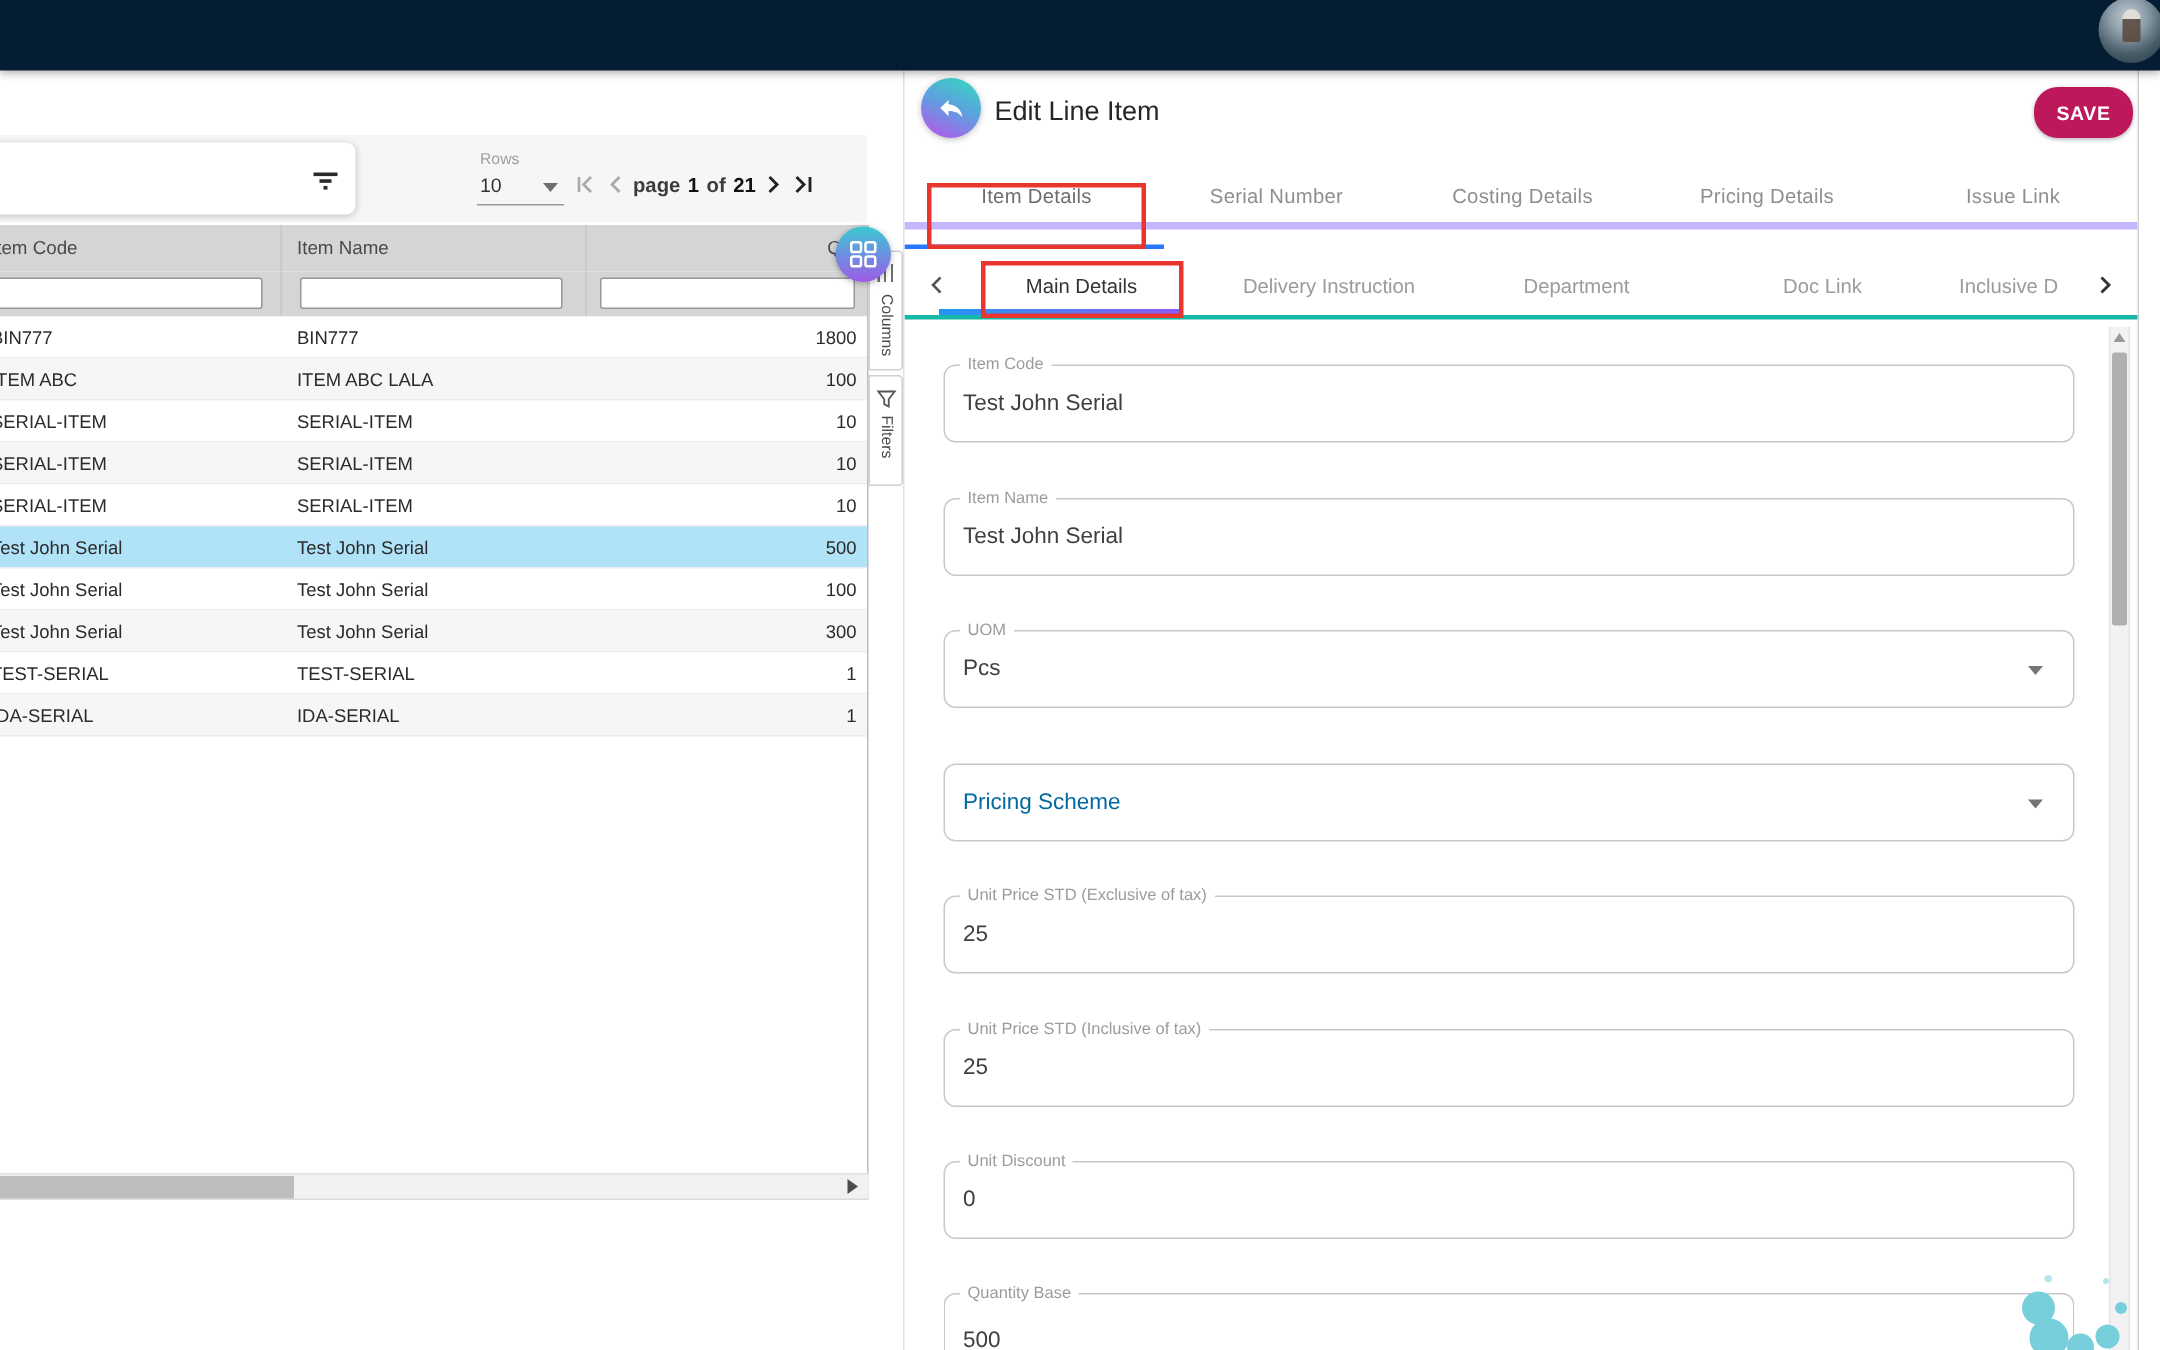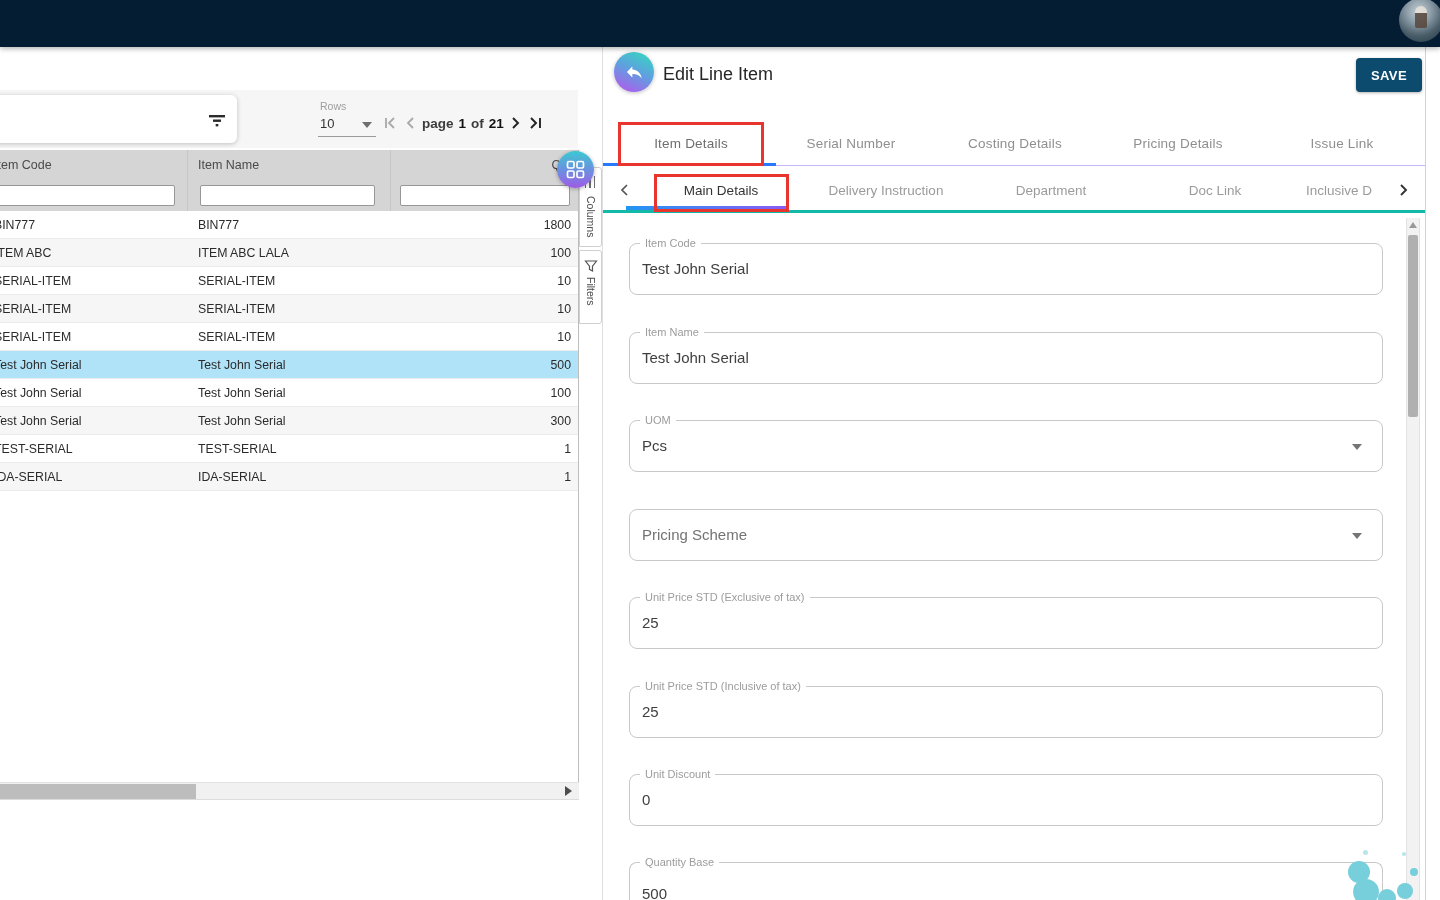--- a/index.html
+++ b/index.html
@@ -83,26 +83,26 @@
     background:repeating-linear-gradient(90deg,#6f6f6f 0 1.5px, transparent 1.5px 4.5px); }
   #funnel-ic { position:absolute; left:4px; top:8px; }
 
   
   #panel { position:absolute; left:602px; top:47px; width:824px; height:853px; background:#fff;
     border-left:1px solid #e0e0e0; border-right:1px solid #d2d2d2; overflow:hidden; }
   #back-btn { position:absolute; left:11px; top:5px; width:40px; height:40px; border-radius:50%;
     background:linear-gradient(205deg,#38d3c2 8%, #5f9fe0 48%, #a763ea 88%);
     box-shadow:0 1px 4px rgba(0,0,0,.25); display:flex; align-items:center; justify-content:center; cursor:pointer; }
   #panel-title { position:absolute; left:60px; top:17px; font-size:18px; color:#262626; }
-  #save-btn { position:absolute; left:753px; top:11px; width:66px; height:34px; background:#0c4a6e;
-    border:none; border-radius:4px; color:#fff; font-weight:bold; font-size:13px; letter-spacing:.4px;
+  #save-btn { position:absolute; left:753px; top:11px; width:66px; height:34px; background:#be185d;
+    border:none; border-radius:16px; color:#fff; font-weight:bold; font-size:13px; letter-spacing:.4px;
     box-shadow:0 1px 3px rgba(0,0,0,.3); cursor:pointer; }
 
   
-  #main-tabs { position:absolute; left:0; top:73px; width:824px; height:46px; border-bottom:1px solid #c4b5fd; }
+  #main-tabs { position:absolute; left:0; top:60px; width:824px; height:46px; border-bottom:5px solid #c4b5fd; }
   .mtab { position:absolute; top:0; height:46px; display:flex; align-items:center; justify-content:center;
     font-size:13.5px; color:#8f8f8f; cursor:pointer; letter-spacing:.2px; }
   .mtab.active { color:#6e6e6e; }
   #mtab-ind { position:absolute; left:0; top:116px; width:173px; height:3px; background:#2979ff; }
 
   
   #sub-tabs { position:absolute; left:0; top:120px; width:824px; height:46px; border-bottom:3px solid #14b8a6; }
   .stab { position:absolute; top:0; height:46px; display:flex; align-items:center; justify-content:center;
     font-size:13.5px; color:#9b9b9b; cursor:pointer; white-space:nowrap; overflow:hidden; }
   .stab.active { color:#333; }
@@ -114,21 +114,21 @@
   .red-box { position:absolute; border:3px solid #e8352e; background:transparent; z-index:6; pointer-events:none; }
   #red-box-item-details { left:15px; top:75px; width:146px; height:44px; }
   #red-box-main-details { left:51px; top:127px; width:135px; height:38px; }
 
   
   .field { position:absolute; left:26px; width:754px; height:52px; border:1px solid #c9c9c9;
     border-radius:8px; background:#fff; }
   .flabel { position:absolute; left:10px; top:-7px; background:#fff; padding:0 5px;
     font-size:11px; color:#9c9c9c; white-space:nowrap; }
   .fvalue { position:absolute; left:12px; top:16px; font-size:15px; color:#3f3f3f; }
-  .fvalue.placeholder { color:#737373; }
+  .fvalue.placeholder { color:#0369a1; }
   .field .caret-down { position:absolute; right:20px; top:23px; border-top-color:#757575; }
 
   
   #vscroll { position:absolute; left:803px; top:171px; width:14px; height:682px; background:#f2f2f2;
     border-left:1px solid #e3e3e3; border-right:1px solid #e3e3e3; z-index:4; }
   #vs-up { position:absolute; left:2px; top:4px; width:0; height:0;
     border-left:4px solid transparent; border-right:4px solid transparent; border-bottom:6px solid #9a9a9a; }
   #vthumb { position:absolute; left:1px; top:17px; width:10px; height:182px; background:#b0b0b0; border-radius:2px; }
 
   

